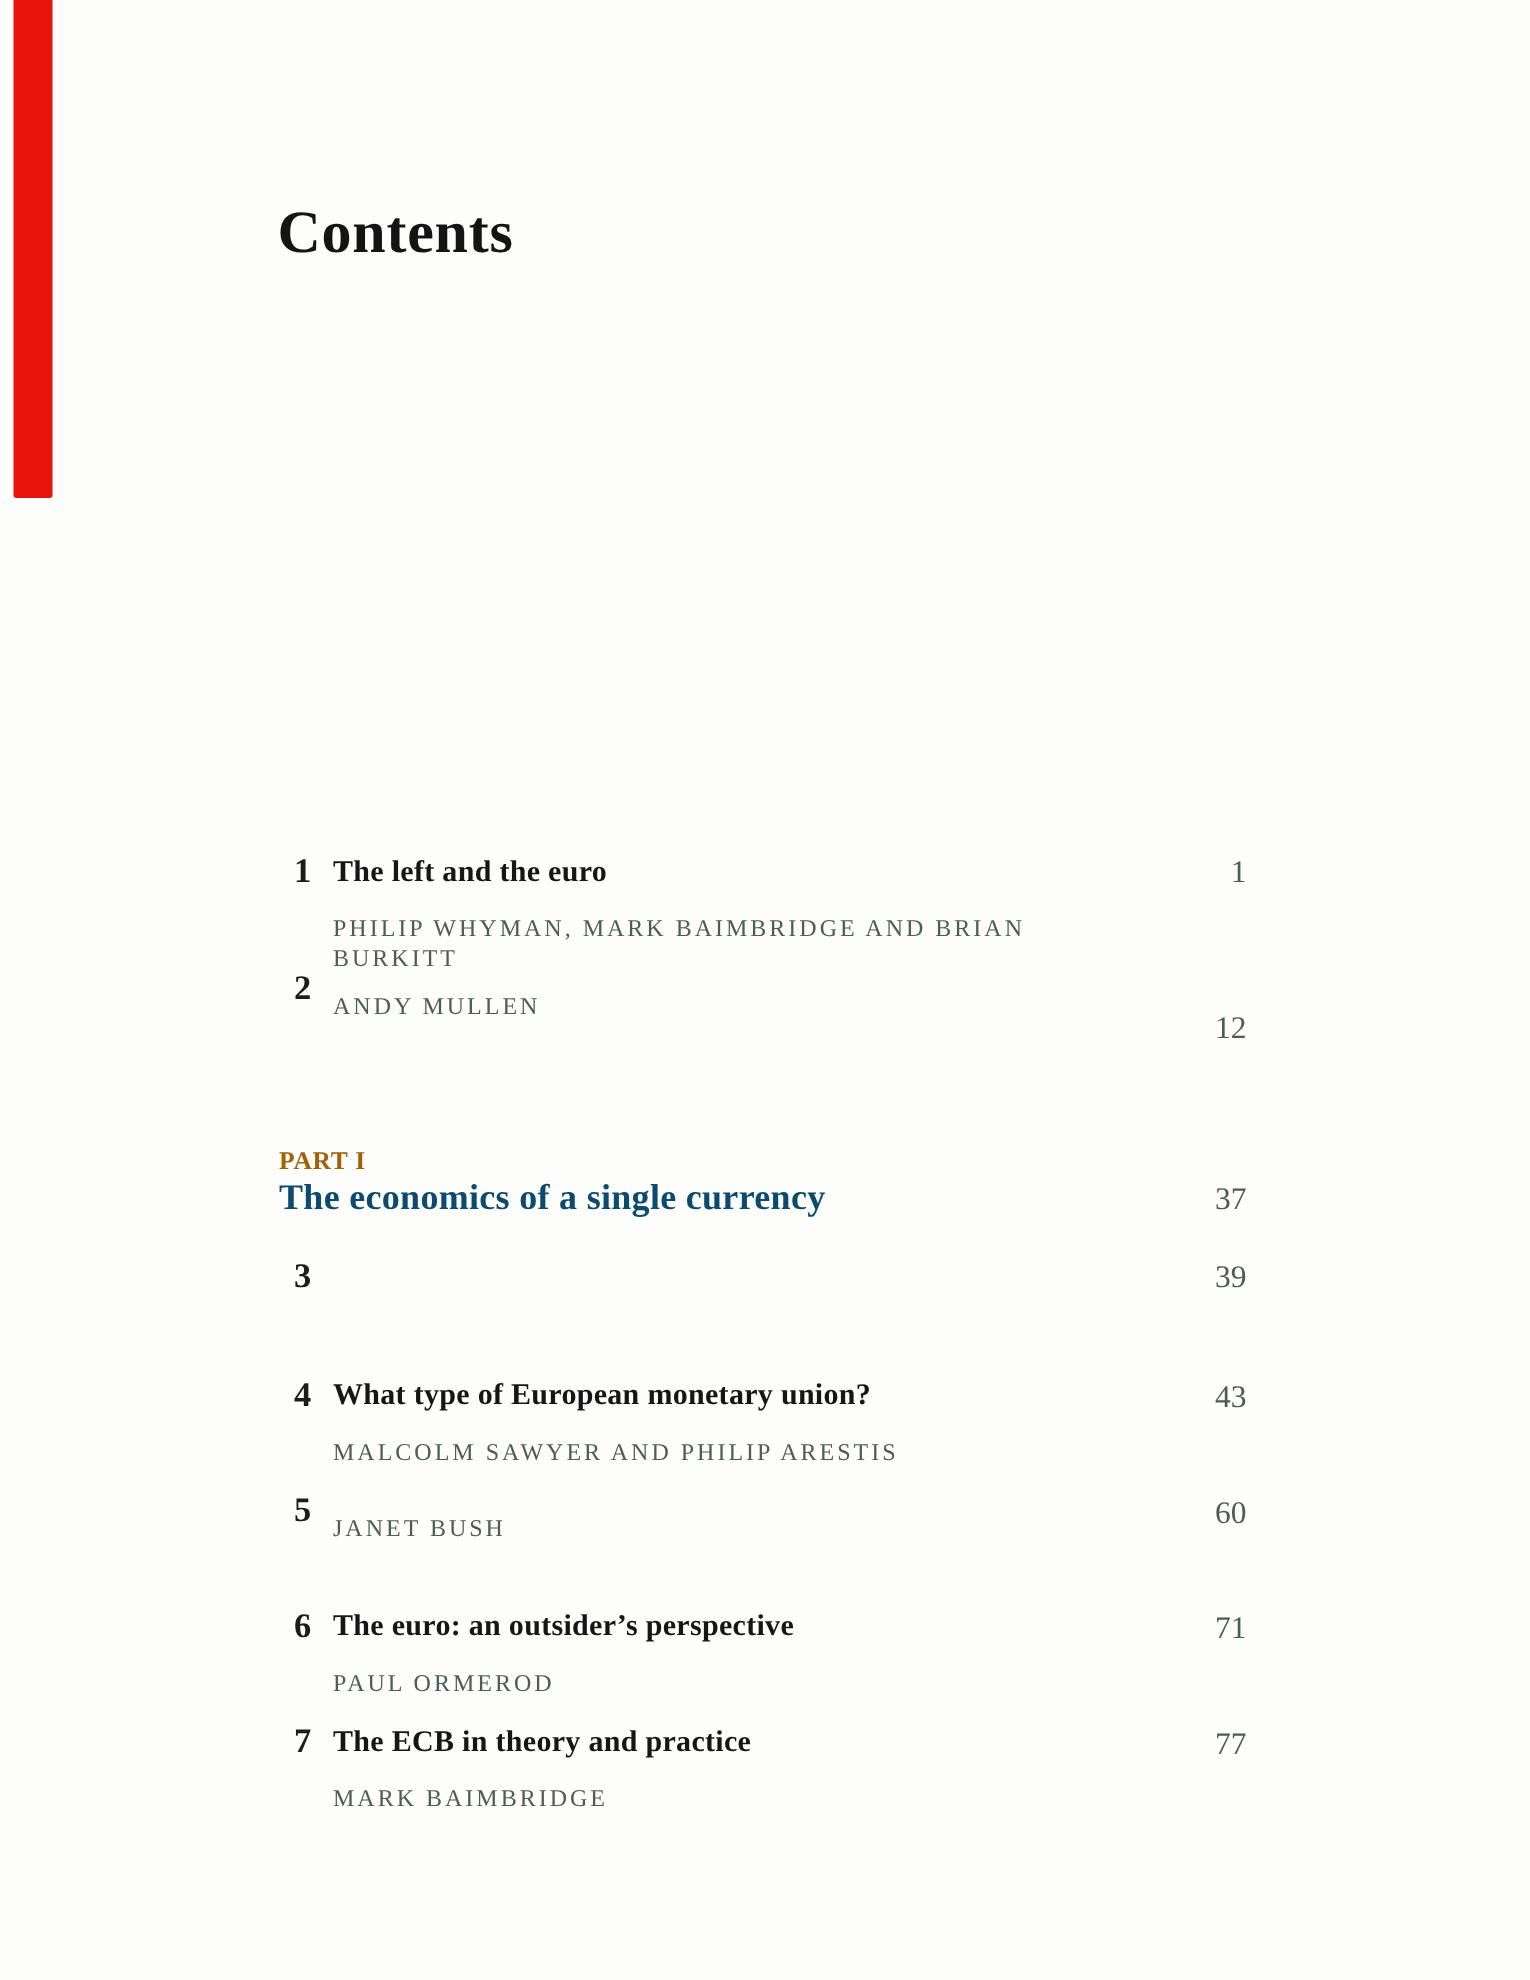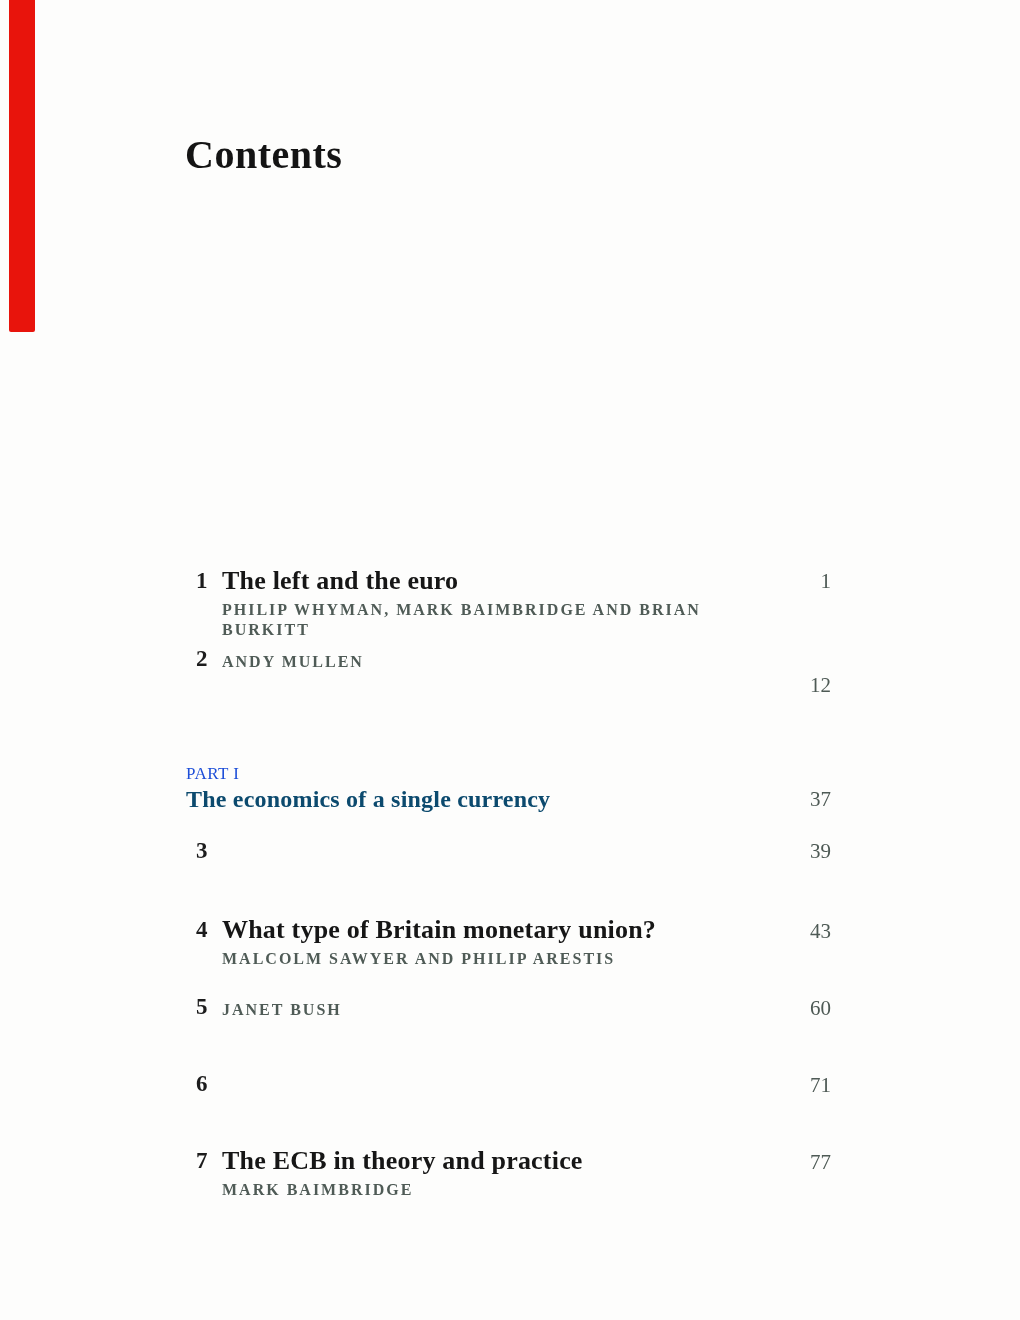--- a/index.html
+++ b/index.html
@@ -36,43 +36,42 @@
   .num{
     display:inline-block;
     width:26px;
     flex:0 0 26px;
     font-size:23px;line-height:26px;
     font-weight:bold;
     color:#1c1c1c;
   }
   .tcol{width:505px;}
   .ctitle{
-    font-size:26px;line-height:26px;
+    font-size:20px;line-height:26px;
     font-weight:bold;
     color:#161616;
     white-space:pre-line;
     letter-spacing:0.2px;
   }
   .authors{
-    margin-top:6px;
+    margin-top:16px;
     font-size:16px;line-height:20px;
     letter-spacing:2px;
     color:#4f5b56;
-    font-weight:bold;
   }
   .part{
     position:absolute;
     left:186px;
     width:640px;
   }
   .part-label{
     font-size:17px;line-height:20px;
-    font-weight:normal;
+    font-weight:bold;
     letter-spacing:0.5px;
-    color:#1d4ed8;
+    color:#a16207;
   }
   .part-title{
     margin-top:2px;
     font-size:24px;line-height:27px;
     font-weight:bold;
     color:#0c4a6e;
     letter-spacing:0.2px;
   }
   .folio{
     position:absolute;
@@ -118,36 +117,40 @@
   <section class="entry" style="top:838px">
     <span class="num">3</span>
     <div class="tcol">
     </div>
   </section>
   <span class="folio" style="top:838px">39</span>
 
   <section class="entry" style="top:917px">
     <span class="num">4</span>
     <div class="tcol">
-      <div class="ctitle">What type of Britain monetary union?</div>
+      <div class="ctitle">What type of European monetary union?</div>
       <div class="authors">MALCOLM SAWYER AND PHILIP ARESTIS</div>
     </div>
   </section>
   <span class="folio" style="top:918px">43</span>
 
   <section class="entry" style="top:994px">
     <span class="num">5</span>
     <div class="tcol">
       <div class="authors">JANET BUSH</div>
     </div>
   </section>
   <span class="folio" style="top:995px">60</span>
 
   <section class="entry" style="top:1071px">
     <span class="num">6</span>
+    <div class="tcol">
+      <div class="ctitle">The euro: an outsider’s perspective</div>
+      <div class="authors">PAUL ORMEROD</div>
+    </div>
   </section>
   <span class="folio" style="top:1072px">71</span>
 
   <section class="entry" style="top:1148px">
     <span class="num">7</span>
     <div class="tcol">
       <div class="ctitle">The ECB in theory and practice</div>
       <div class="authors">MARK BAIMBRIDGE</div>
     </div>
   </section>

